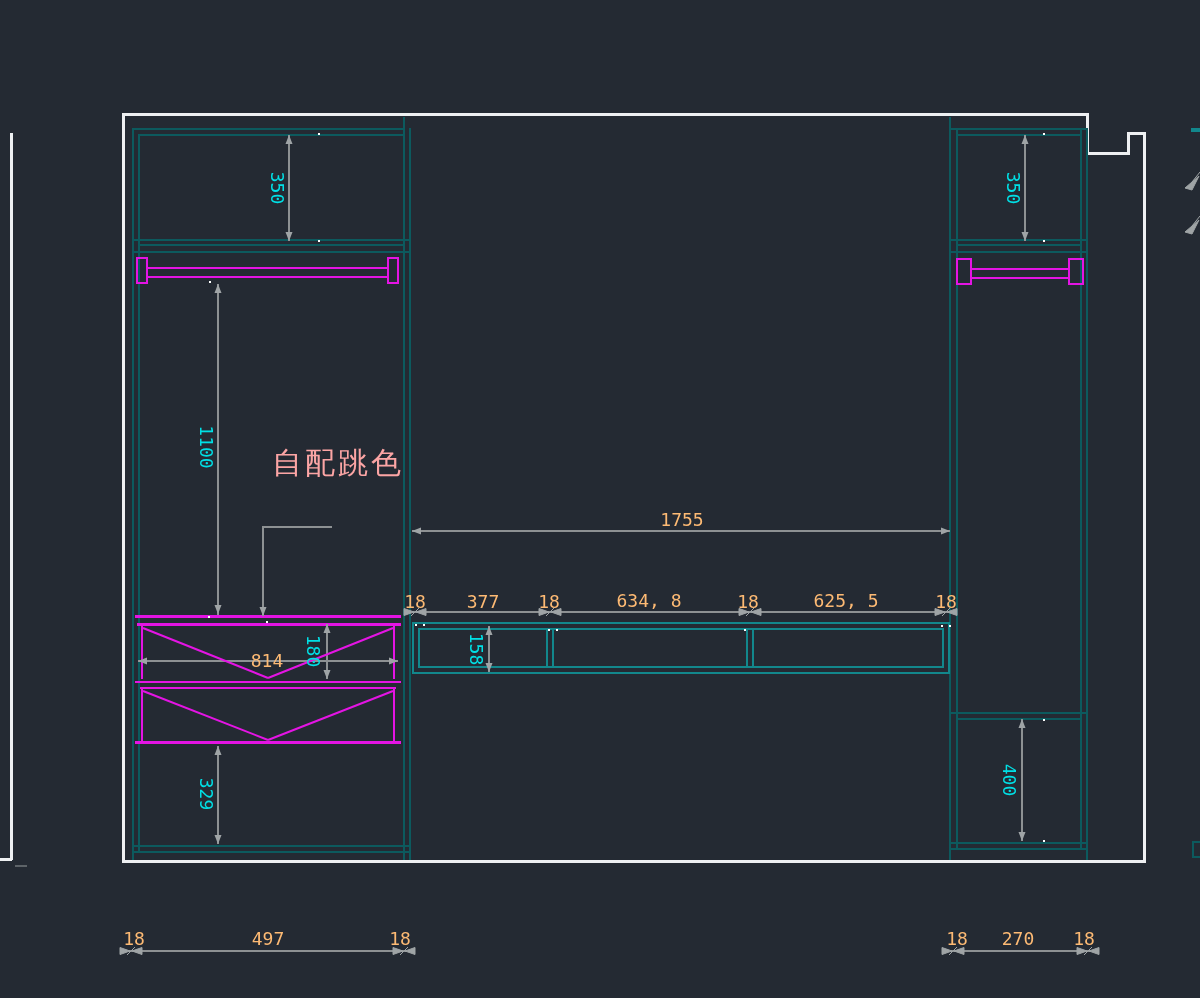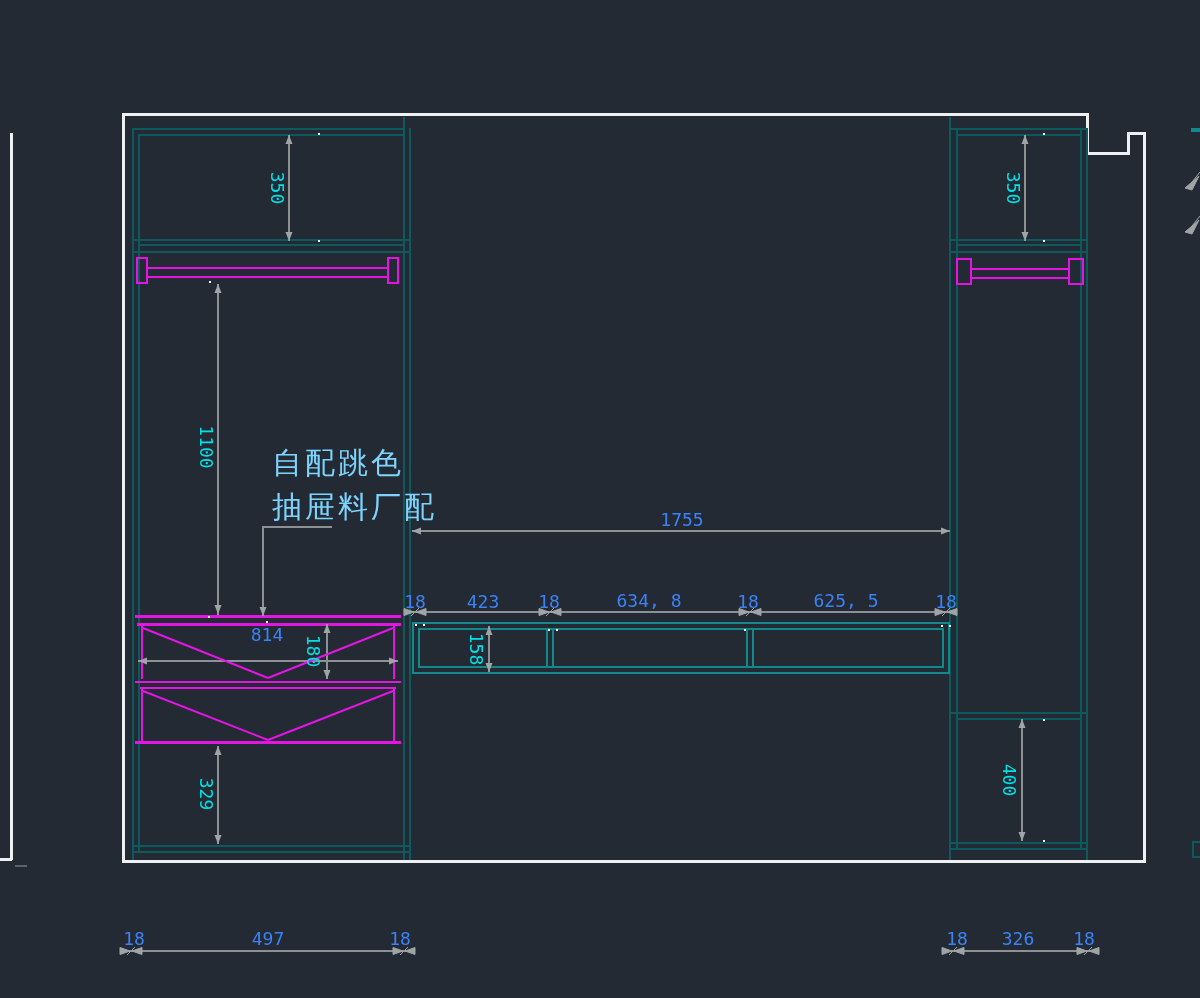--- a/index.html
+++ b/index.html
@@ -7,25 +7,25 @@
          font-family:"DejaVu Sans Mono","Liberation Mono",monospace;}
   
   .w  {position:absolute;background:#eef0f2;}                       
   .t  {position:absolute;background:#0c5a5e;}                       
   .tb {position:absolute;background:#12878c;}                       
   .m  {position:absolute;background:#e414e4;}                       
   .mb {position:absolute;border:2px solid #e414e4;box-sizing:border-box;background:transparent;}
   .g  {position:absolute;background:#8d9193;}                       
   .dot{position:absolute;width:2px;height:2px;background:#ffffff;}
   
-  .ct{position:absolute;transform:translate(-50%,-50%);font-size:18px;color:#3b82f6;
+  .ct{position:absolute;transform:translate(-50%,-50%);font-size:18px;color:#fdba74;
       white-space:nowrap;font-family:"DejaVu Sans Mono","Liberation Mono",monospace;}
   .cv{position:absolute;transform:translate(-50%,-50%) rotate(90deg);font-size:18px;color:#00e0e6;
       white-space:nowrap;font-family:"DejaVu Sans Mono","Liberation Mono",monospace;}
-  .cn{position:absolute;font-size:30px;color:#7dd3fc;letter-spacing:3px;white-space:nowrap;
+  .cn{position:absolute;font-size:30px;color:#fca5a5;letter-spacing:3px;white-space:nowrap;
       font-family:"DejaVu Sans","Liberation Sans",sans-serif;}
   #overlay{position:absolute;left:0;top:0;pointer-events:none;}
 </style>
 </head>
 <body>
 
 <div id="stage">
 
   <div class="w" style="left:10px;top:133px;width:3px;height:727px"></div>
   <div class="w" style="left:0px;top:858px;width:12px;height:3px"></div>
@@ -216,34 +216,33 @@
   <div class="dot" style="left:941px;top:625px"></div>
   <div class="dot" style="left:949px;top:625px"></div>
   <div class="dot" style="left:1043px;top:719px"></div>
   <div class="dot" style="left:1043px;top:840px"></div>
 
   <div class="cv" style="left:277px;top:188px">350</div>
   <div class="cv" style="left:1013px;top:188px">350</div>
   <div class="cv" style="left:206px;top:447px">1100</div>
   <div class="ct" style="left:682px;top:519px">1755</div>
   <div class="ct" style="left:415px;top:601px">18</div>
-  <div class="ct" style="left:483px;top:601px">423</div>
+  <div class="ct" style="left:483px;top:601px">377</div>
   <div class="ct" style="left:549px;top:601px">18</div>
   <div class="ct" style="left:649px;top:600px">634, 8</div>
   <div class="ct" style="left:748px;top:601px">18</div>
   <div class="ct" style="left:846px;top:600px">625, 5</div>
   <div class="ct" style="left:946px;top:601px">18</div>
   <div class="cv" style="left:476px;top:649px">158</div>
-  <div class="ct" style="left:267px;top:634px">814</div>
+  <div class="ct" style="left:267px;top:660px">814</div>
   <div class="cv" style="left:313px;top:651px">180</div>
   <div class="cv" style="left:206px;top:794px">329</div>
   <div class="cv" style="left:1009px;top:780px">400</div>
   <div class="ct" style="left:134px;top:938px">18</div>
   <div class="ct" style="left:268px;top:938px">497</div>
   <div class="ct" style="left:400px;top:938px">18</div>
   <div class="ct" style="left:957px;top:938px">18</div>
-  <div class="ct" style="left:1018px;top:938px">326</div>
+  <div class="ct" style="left:1018px;top:938px">270</div>
   <div class="ct" style="left:1084px;top:938px">18</div>
 
   <div class="cn" style="left:272px;top:443px">自配跳色</div>
-  <div class="cn" style="left:272px;top:487px">抽屉料厂配</div>
 
 </div>
 
 </body></html>

